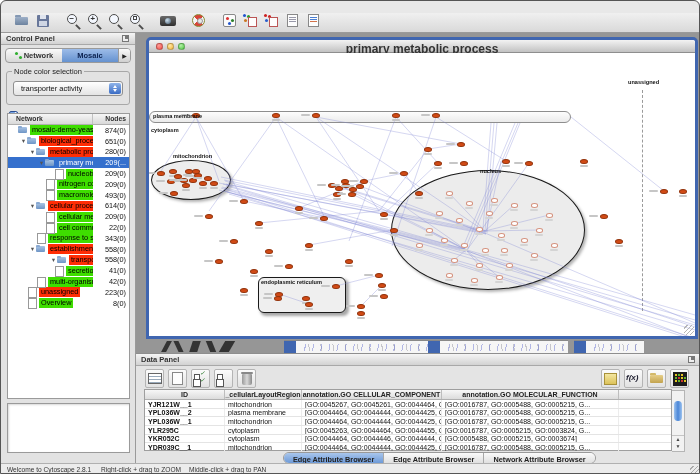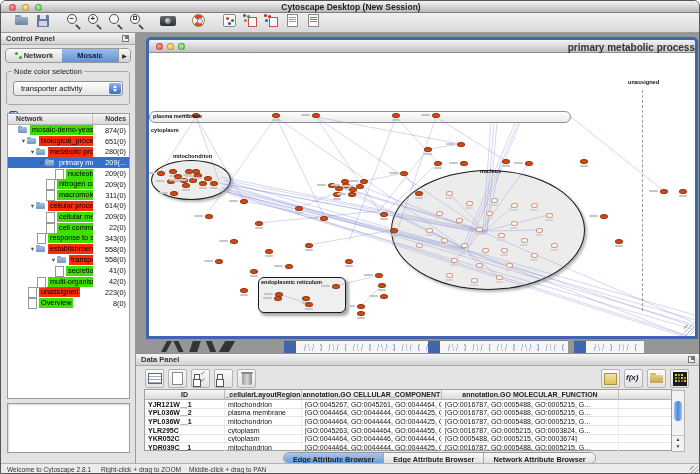--- a/index.html
+++ b/index.html
@@ -98,21 +98,21 @@
   .t-count { width:36px; flex:none; margin-left:auto; text-align:right; padding-right:3px; font-size:7.3px; color:#111; }
   .birdseye { position:absolute; left:6px; right:5px; bottom:10px; height:50px; background:#fff; border:1px solid #9a9a9a; box-shadow:inset 1px 1px 2px rgba(0,0,0,.15); }
 
   
   .right-col { position:relative; width:565px; height:430px; flex:none; }
   .desktop { position:absolute; left:0; top:0; width:565px; height:320px; background:#969696; overflow:hidden; }
 
   
   .net-window { position:absolute; left:10px; top:4px; width:552px; height:302px; border:3px solid #4066b0; border-radius:5px 5px 0 0; background:#fff; }
   .net-titlebar { position:relative; height:13px; background:linear-gradient(#f3f3f3,#c2c2c2); border-bottom:1px solid #8e8e8e; border-radius:3px 3px 0 0; }
-  .net-titlebar .title { position:absolute; left:0; right:0; top:1.5px; text-align:right; font-size:10px; font-weight:bold; color:#333; }
+  .net-titlebar .title { position:absolute; left:0; right:0; top:1.5px; text-align:center; font-size:12px; font-weight:bold; color:#333; }
   .net-tl { position:absolute; top:3px; width:6.5px; height:6.5px; border-radius:50%; border:1px solid rgba(0,0,0,.25); }
   .net-tl.r { left:7px; background:radial-gradient(circle at 35% 30%, #ff9d97,#f5504a); }
   .net-tl.y { left:18px; background:radial-gradient(circle at 35% 30%, #ffe9a8,#f6b73c); }
   .net-tl.g { left:29px; background:radial-gradient(circle at 35% 30%, #b6f0a8,#4fc944); }
   .net-canvas { position:relative; width:546px; height:283px; background:#fff; overflow:hidden; }
   .net-canvas svg { position:absolute; left:0; top:0; z-index:1; }
   .region { position:absolute; z-index:0; }
   .r-capsule { border:1px solid #8e8e8e; border-radius:7px; background:linear-gradient(#fdfdfd,#ebebeb); }
   .r-ellipse { border:1.4px solid #1a1a1a; border-radius:50%; background:#ededed; box-shadow:2px 2px 3px rgba(0,0,0,.3); }
   .r-rect { border:1.4px solid #1a1a1a; border-radius:6px; background:#efefef; box-shadow:2.5px 2.5px 3px rgba(0,0,0,.35); }
@@ -156,26 +156,20 @@
   
   .statusbar { position:absolute; left:0; top:462px; width:700px; height:12px; background:#ececec; border-top:1px solid #b0b0b0; font-size:6.6px; color:#333; }
   .statusbar span { position:absolute; top:2px; }
   .sb-grip { position:absolute; right:2px; bottom:1px; width:9px; height:9px; background:repeating-linear-gradient(135deg,transparent 0 2px,#aaa 2px 3px); }
 </style>
 </head>
 <body>
 
 <div class="mac-window">
 
-  <div class="titlebar">
-    <span class="tl r"></span>
-    <span class="tl y"></span>
-    <span class="tl g"></span>
-    <div class="title">Cytoscape Desktop (New Session)</div>
-  </div>
 
   <div class="toolbar">
     <span id="toolbar-icons"><span class="tbi"><i class="fold"></i></span><span class="tbi"><i class="flop"></i></span><span class="tb-sep"></span><span class="tbi"><i class="mag">
             <b>−</b>
           </i></span><span class="tbi"><i class="mag">
             <b>+</b>
           </i></span><span class="tbi"><i class="mag"></i></span><span class="tbi"><i class="mag">
             <b class="sq"></b>
           </i></span><span class="tb-sep"></span><span class="tbi"><i class="cam">
             <u></u>
@@ -248,21 +242,21 @@
             <div class="tree-row" style="padding-left: 30px;">
               <span class="t-arrow"></span>
               <span class="t-ficon file"></span>
               <span class="t-label green">nitrogen compo</span>
               <span class="t-count">209(0)</span>
             </div>
             <div class="tree-row" style="padding-left: 30px;">
               <span class="t-arrow"></span>
               <span class="t-ficon file"></span>
               <span class="t-label green">macromolecule</span>
-              <span class="t-count">311(0)</span>
+              <span class="t-count">493(0)</span>
             </div>
             <div class="tree-row" style="padding-left: 21px;">
               <span class="t-arrow">▼</span>
               <span class="t-ficon folder"></span>
               <span class="t-label red">cellular process</span>
               <span class="t-count">614(0)</span>
             </div>
             <div class="tree-row" style="padding-left: 30px;">
               <span class="t-arrow"></span>
               <span class="t-ficon file"></span>

